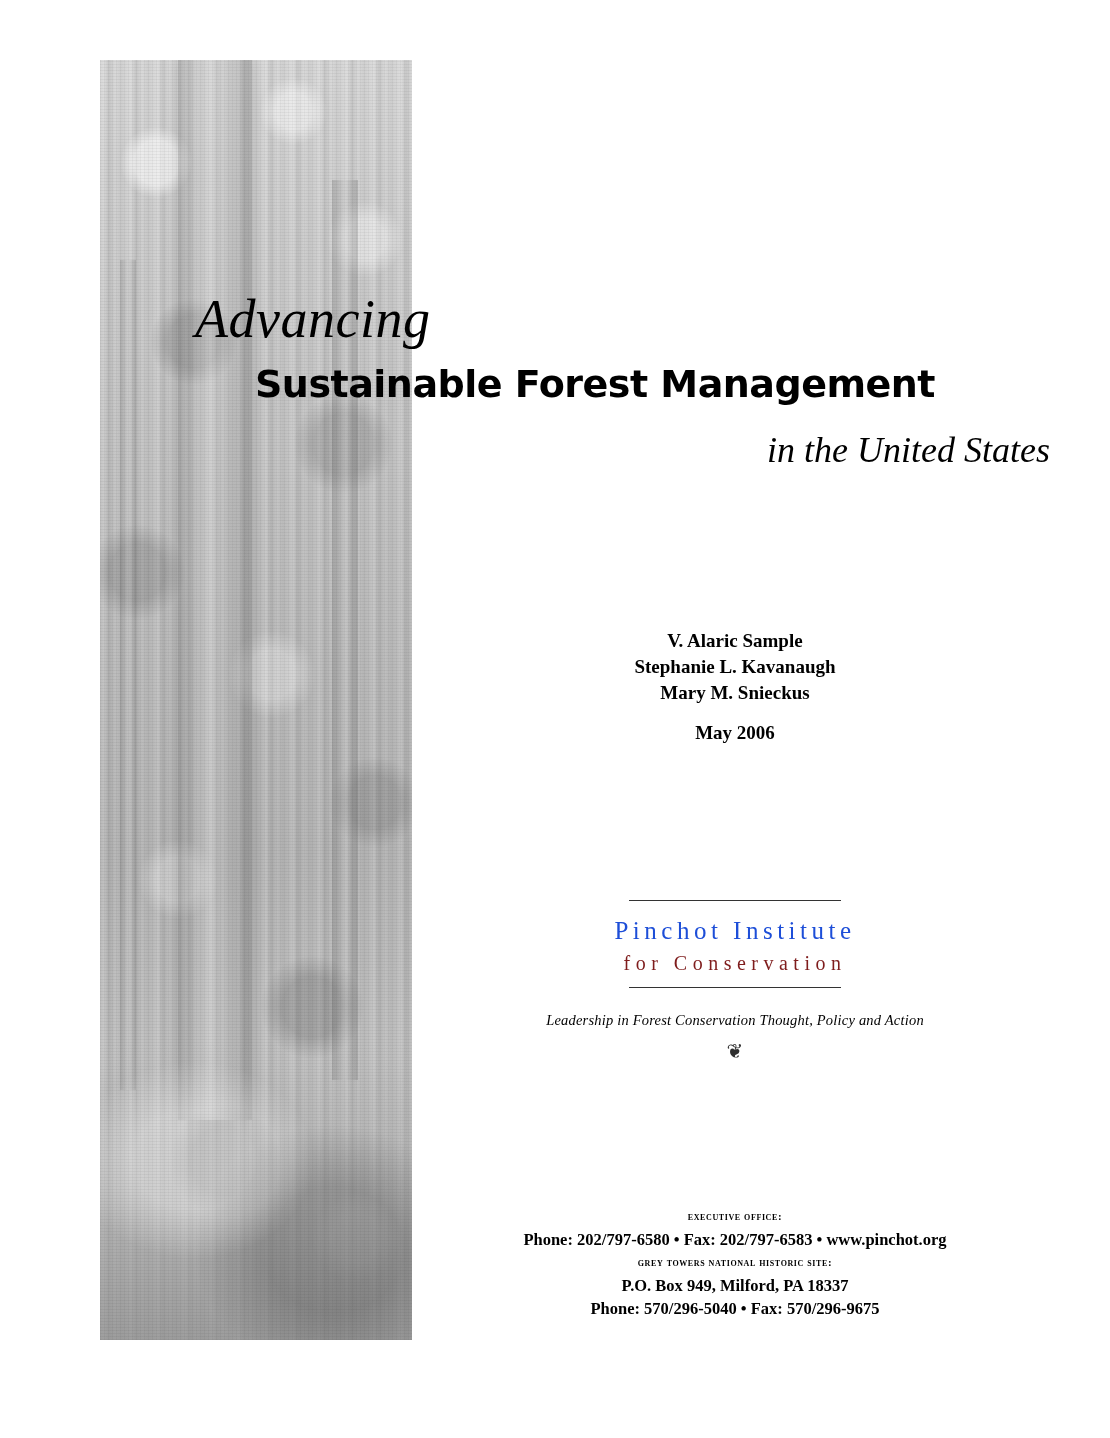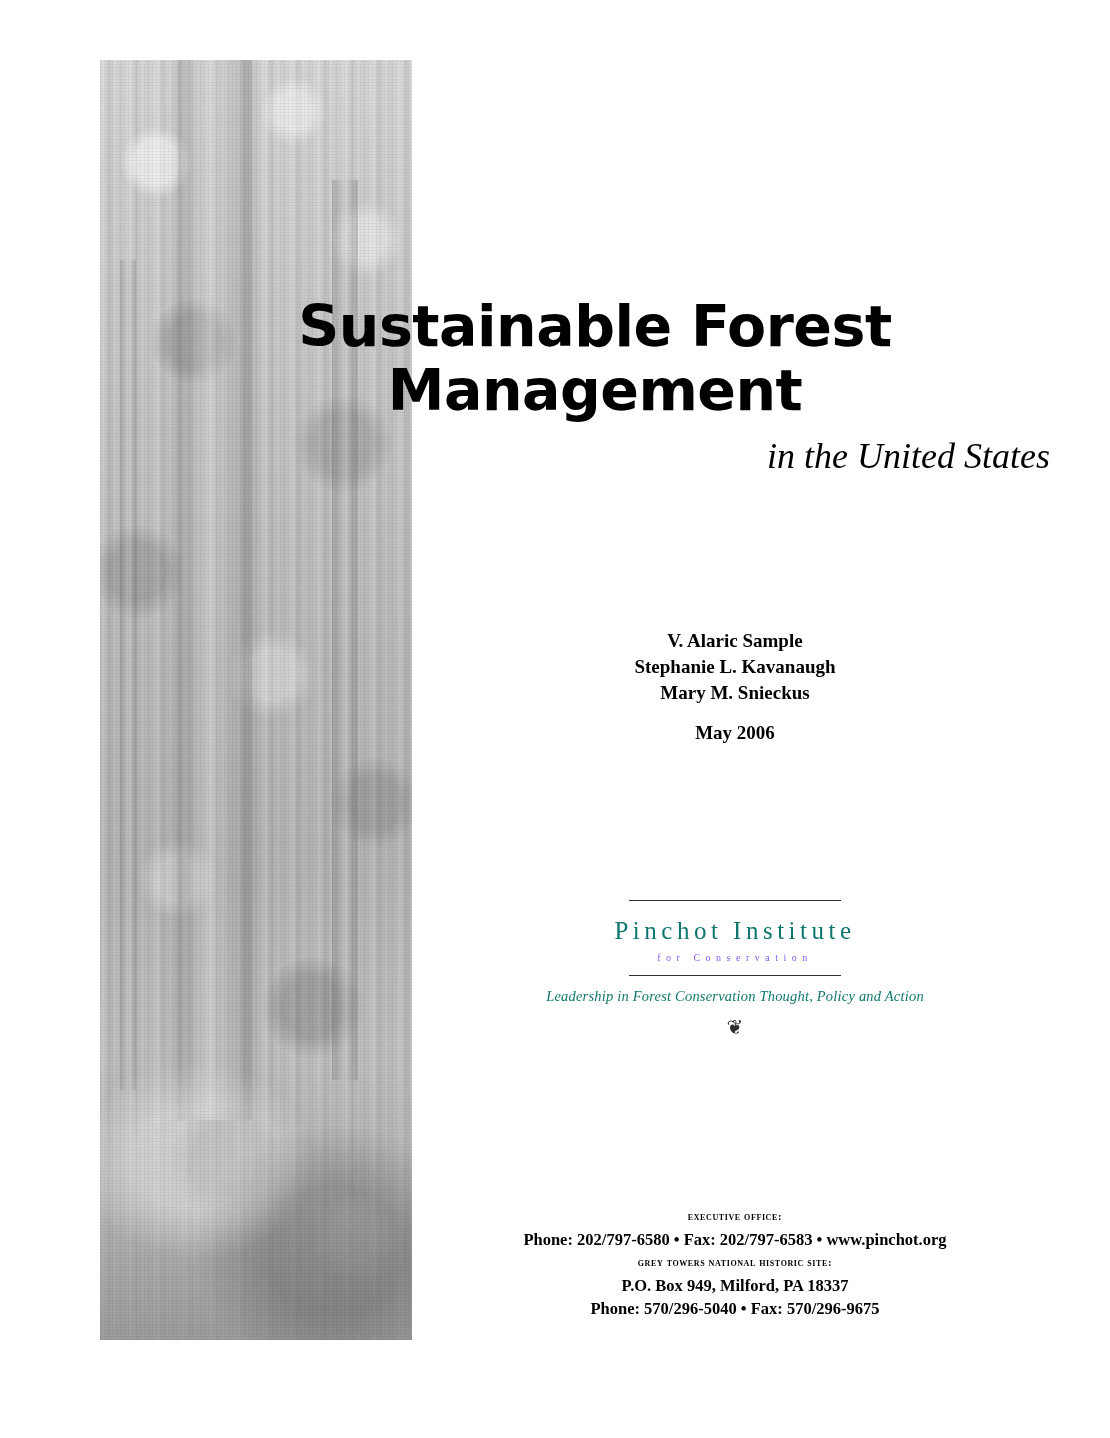--- a/index.html
+++ b/index.html
@@ -131,21 +131,21 @@
     font-style: italic;
     font-size: 54px;
     line-height: 58px;
     letter-spacing: .5px;
     text-align: left;
     margin-left: 65px;
   }
   .title-line2 {
     font-family: "DejaVu Sans", sans-serif;
     font-weight: bold;
-    font-size: 57px;
+    font-size: 38px;
     line-height: 64px;
     letter-spacing: -0.5px;
     text-align: center;
     margin-top: 4px;
   }
   .title-line3 {
     font-family: "Liberation Serif", serif;
     font-style: italic;
     font-size: 36px;
     line-height: 56px;
@@ -180,42 +180,42 @@
   .logo-rule-top {
     width: 212px;
     height: 1px;
     background: #333;
     margin: 0 auto 16px auto;
   }
   .logo-name {
     font-family: "Liberation Serif", serif;
     font-size: 25px;
     letter-spacing: 4.5px;
-    color: #0f766e;
+    color: #1d4ed8;
     white-space: nowrap;
   }
   .logo-sub {
     font-family: "Liberation Serif", serif;
-    font-size: 10px;
+    font-size: 20px;
     letter-spacing: 5.5px;
-    color: #8b5cf6;
+    color: #7f1d1d;
     margin-top: 7px;
   }
   .logo-rule-bottom {
     width: 212px;
     height: 1px;
     background: #333;
     margin: 12px auto 0 auto;
   }
   .logo-tagline {
     font-family: "Liberation Serif", serif;
     font-style: italic;
     font-size: 14.5px;
-    color: #0f766e;
-    margin-top: 12px;
+    color: #000000;
+    margin-top: 24px;
     letter-spacing: .2px;
   }
   .logo-mark {
     margin-top: 12px;
     font-size: 20px;
     line-height: 20px;
     color: #2e2e2e;
   }
 
   
@@ -247,20 +247,21 @@
   <div class="layer photo-streaks"></div>
   <div class="layer photo-mottle"></div>
   <div class="photo-trunk"></div>
   <div class="photo-trunk2"></div>
   <div class="photo-trunk3"></div>
   <div class="photo-floor"></div>
   <div class="layer photo-grain"></div>
 </div>
 
 <div class="title-block">
+  <div class="title-line1">Advancing</div>
   <div class="title-line2">Sustainable Forest Management</div>
   <div class="title-line3">in the United States</div>
 </div>
 
 <div class="editors">
   <div>V. Alaric Sample</div>
   <div>Stephanie L. Kavanaugh</div>
   <div>Mary M. Snieckus</div>
   <div class="date">May 2006</div>
 </div>

